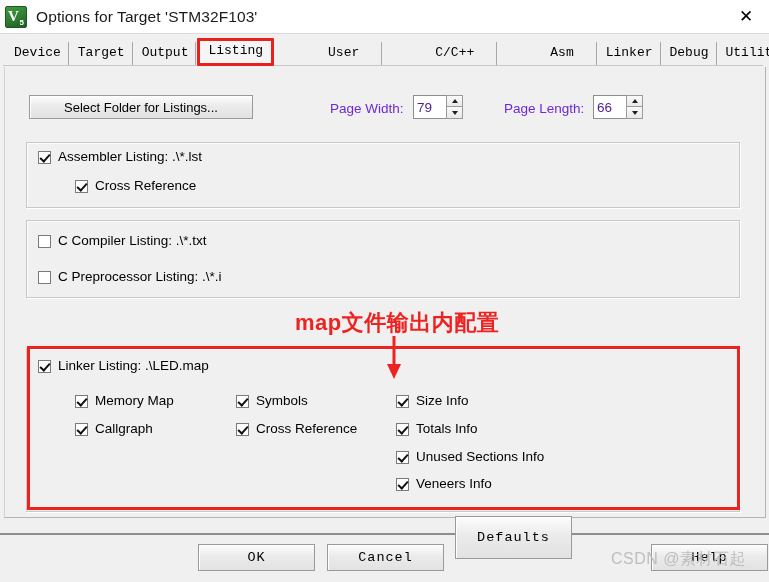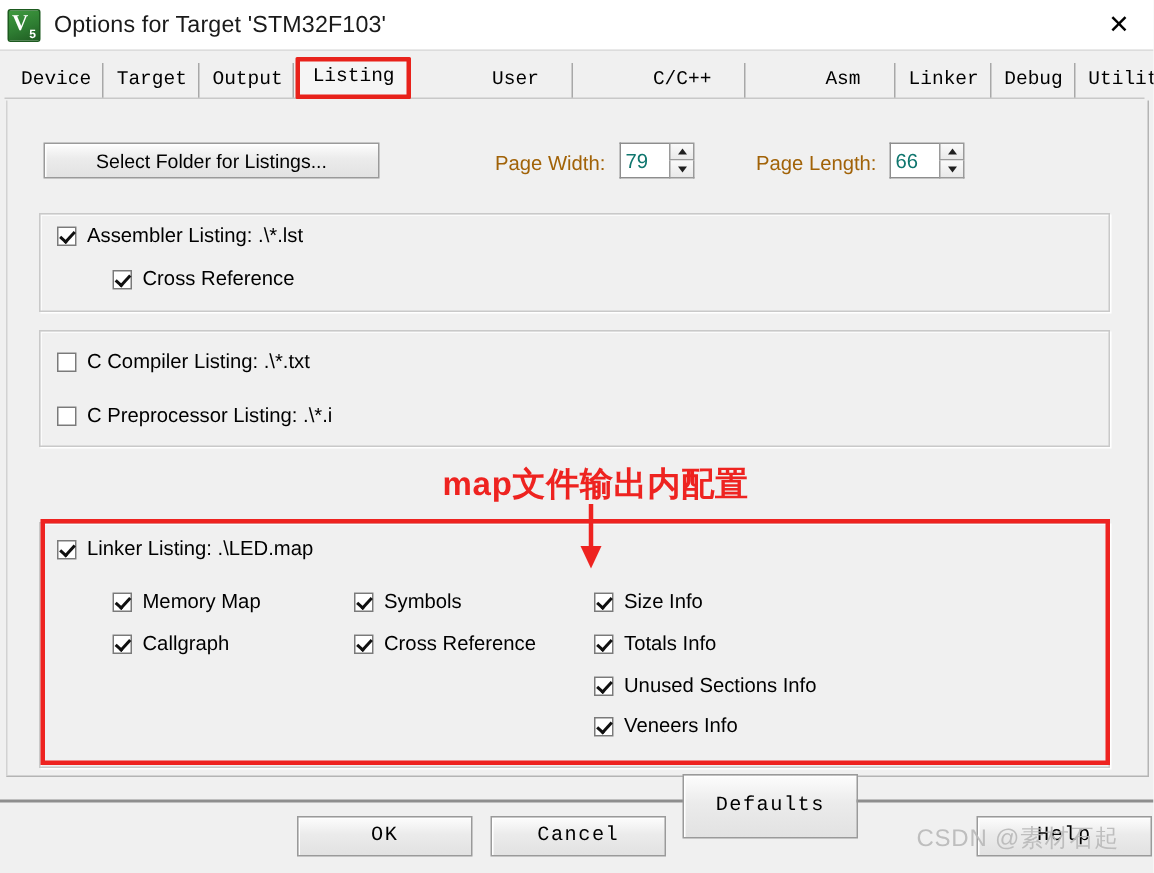--- a/index.html
+++ b/index.html
@@ -146,37 +146,37 @@
 
   .select-folder {
     position: absolute;
     left: 29px; top: 61px;
     width: 224px; height: 24px;
   }
 
   .lbl {
     position: absolute;
     font-size: 13.5px;
-    color: #a16207;
+    color: #6d28d9;
     white-space: nowrap;
   }
 
   .spin-wrap {
     position: absolute;
     height: 24px;
     display: flex;
   }
   .spin-field {
     width: 33px; height: 24px;
     background: #ffffff;
     border: 1px solid #8d8d8d;
     border-right: none;
     box-sizing: border-box;
     font-size: 13.5px;
-    color: #0f766e;
+    color: #4c1d95;
     display: flex;
     align-items: center;
     padding-left: 3px;
   }
   .spin-btns {
     width: 17px; height: 24px;
     display: flex;
     flex-direction: column;
     box-sizing: border-box;
   }

